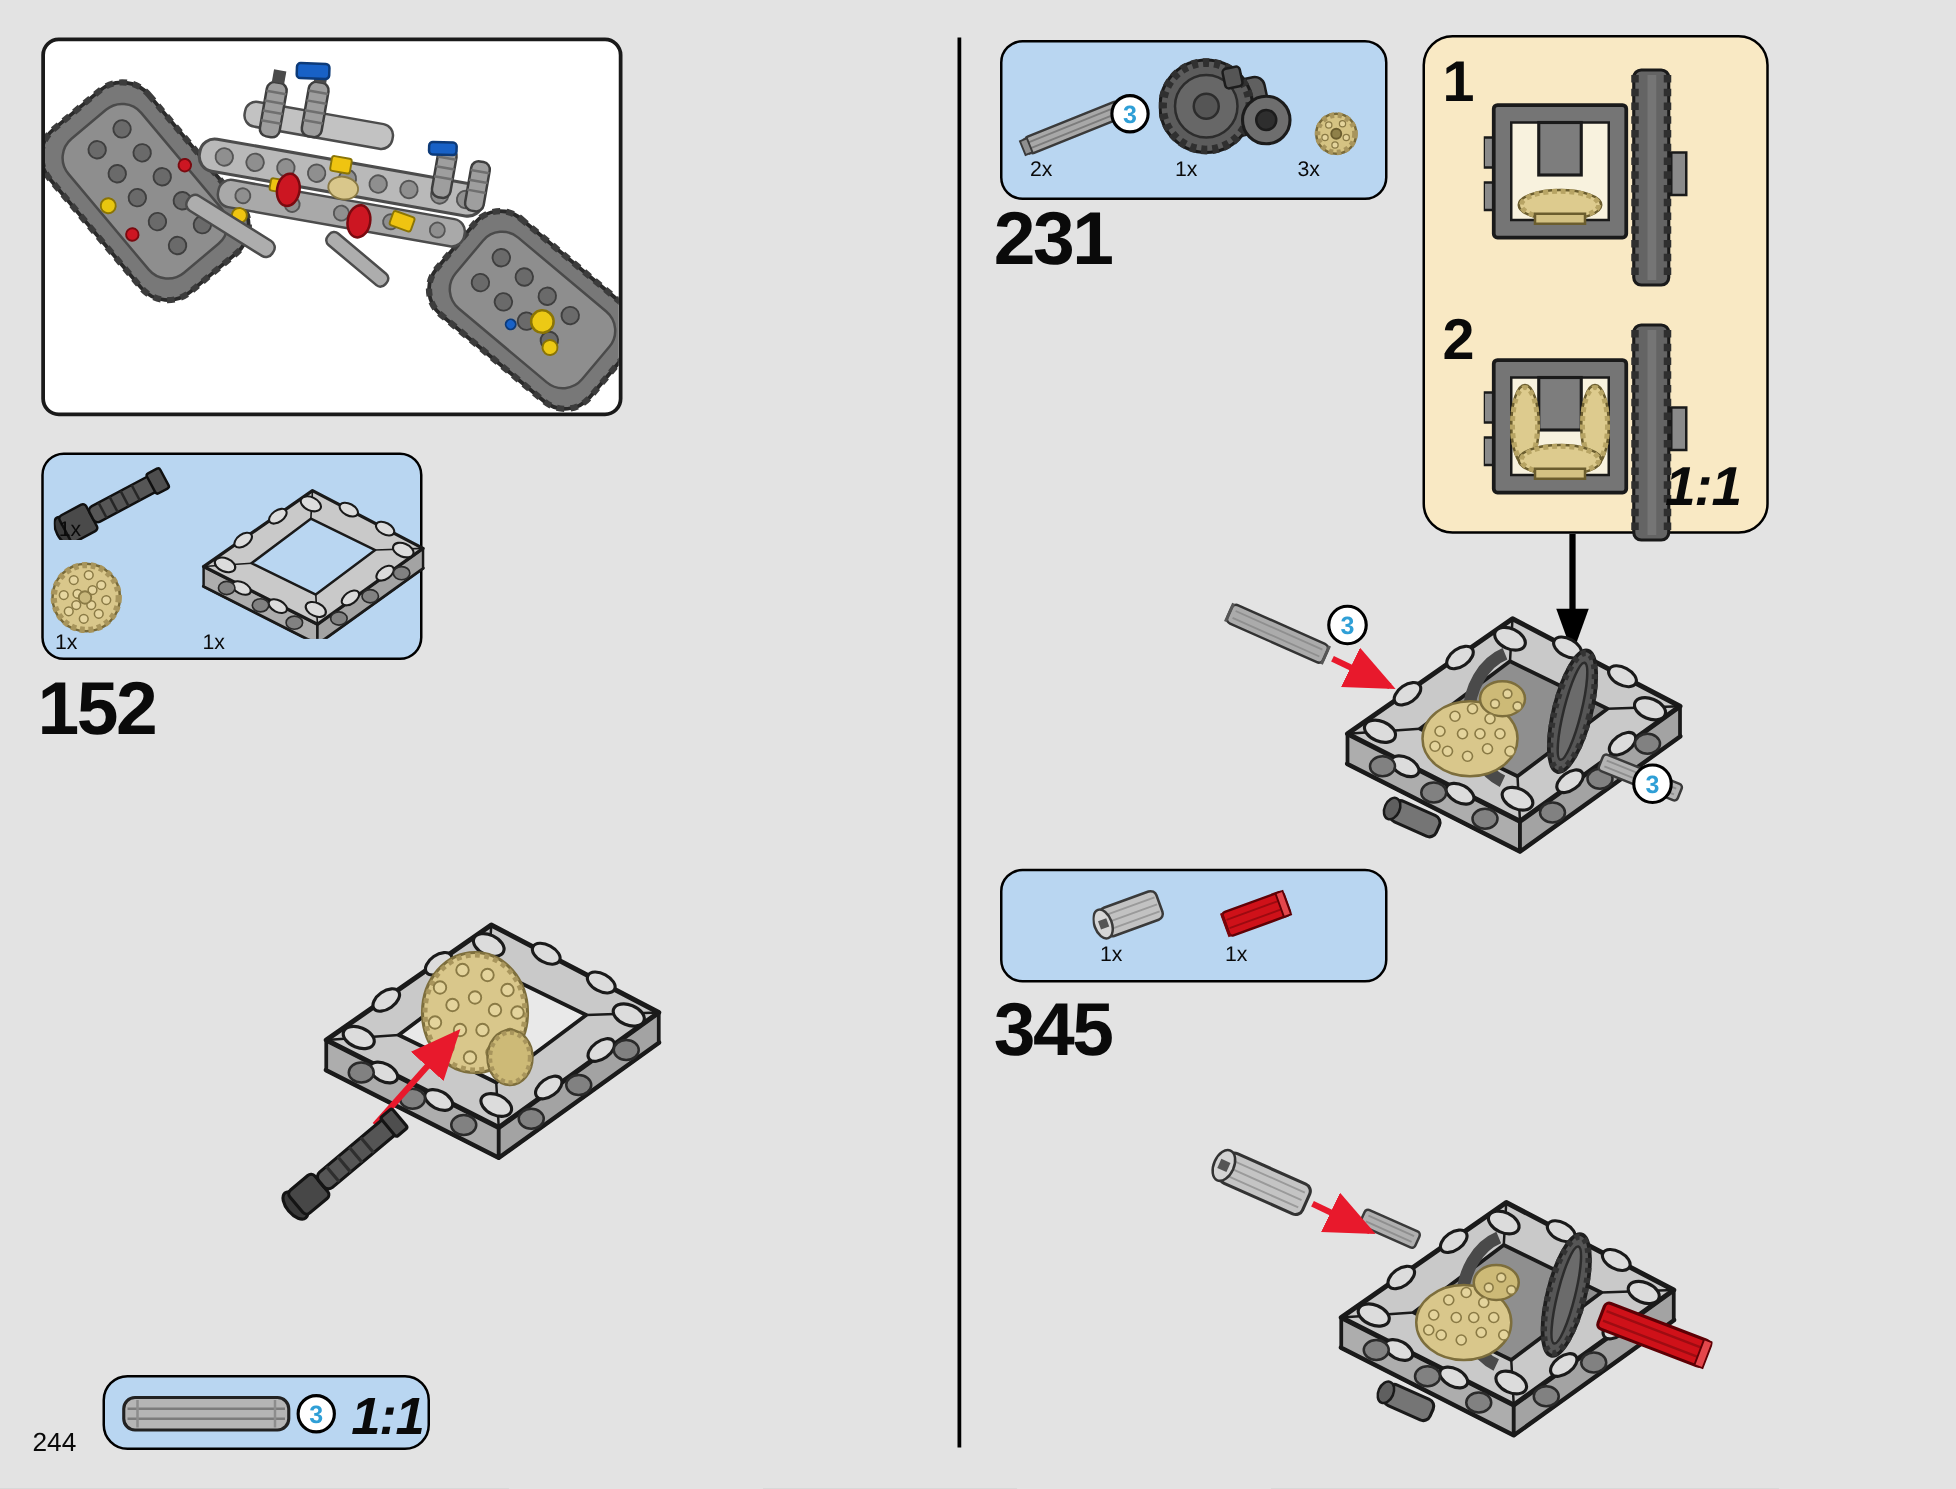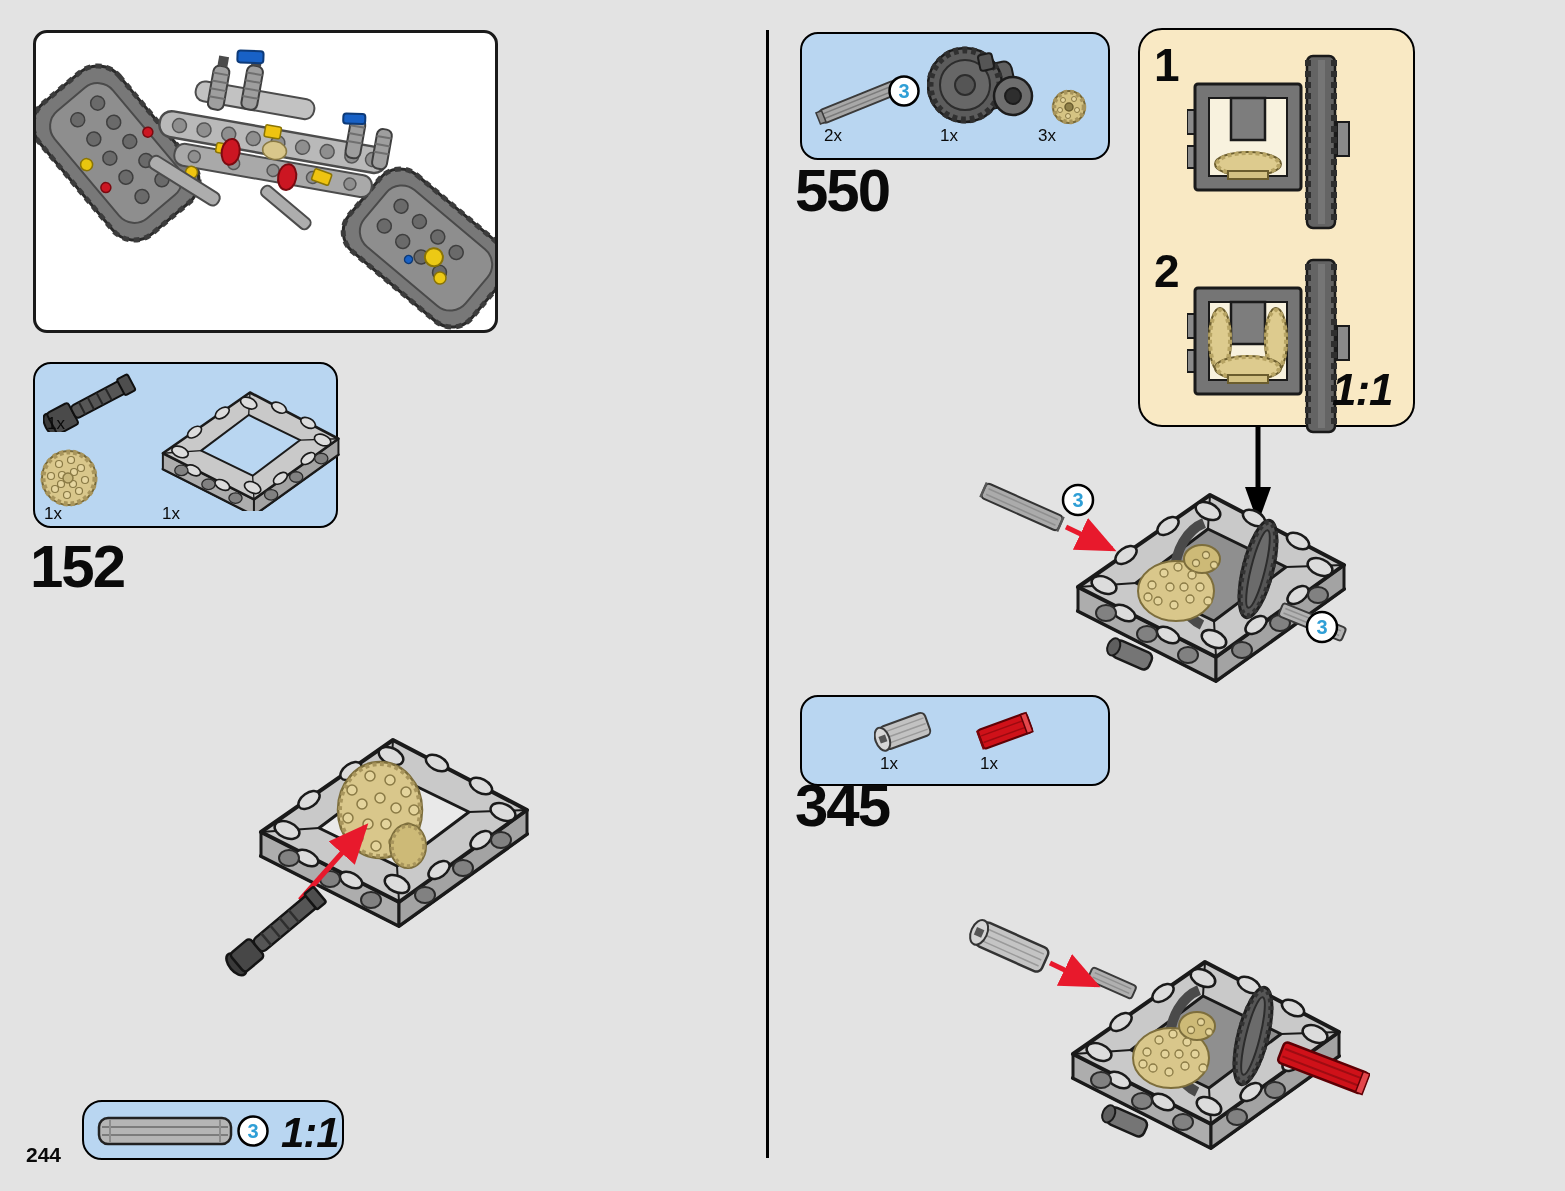--- a/index.html
+++ b/index.html
@@ -11,21 +11,21 @@
   }
   .abs { position:absolute; }
   .previewbox { position:absolute; background:#ffffff; border:3px solid #1a1a1a; border-radius:14px; }
   .partsbox  { position:absolute; background:#b9d6f1; border:2px solid #000; border-radius:18px; }
   .scalebox-yellow { position:absolute; background:#f9e9c4; border:2px solid #000; border-radius:24px; }
   .scalebox-blue   { position:absolute; background:#b9d6f1; border:2px solid #000; border-radius:20px; }
   .stepnum { position:absolute; font-size:60px; font-weight:bold; letter-spacing:-2px; line-height:1; }
   .qty     { position:absolute; font-size:17px; font-weight:normal; }
   .subnum  { position:absolute; font-size:46px; font-weight:bold; line-height:1; }
   .scalelabel { position:absolute; font-size:44px; font-weight:bold; letter-spacing:-1px; line-height:1;font-style:italic; }
-  .pagenum { position:absolute; font-size:21px; font-weight:bold; }
+  .pagenum { position:absolute; font-size:21px; font-weight:normal; }
   .divider { position:absolute; width:3px; background:#000; }
   svg { display:block; }
   svg text { font-family:"Liberation Sans", sans-serif; font-weight:bold; }
 </style>
 </head>
 <body>
 
 <div class="page">
 
   <div class="divider" style="left:766px; top:30px; height:1128px;"></div>
@@ -316,21 +316,21 @@
           <circle cx="26" cy="13" r="2.5"></circle>
           <circle cx="29" cy="24" r="2.5"></circle>
         <circle cx="20" cy="30" r="2.5"></circle>
           <circle cx="12" cy="24" r="2.5"></circle>
       </g>
       <circle cx="21" cy="21" r="4" fill="#8f8049" stroke="#6b5d2e" stroke-width="1.5"></circle>
     </svg>
     <span class="qty" style="left:236px; top:92px;">3x</span>
   </div>
 
-  <div class="stepnum" style="left:795px; top:161px;">550</div>
+  <div class="stepnum" style="left:795px; top:161px;">231</div>
 
   <div class="scalebox-yellow" style="left:1138px; top:28px; width:277px; height:399px;">
     <span class="subnum" style="left:14px; top:12px;">1</span>
     <svg class="abs" style="left:47px; top:22px;" width="165" height="180" viewBox="0 0 165 180">
       <rect x="150" y="70" width="12" height="34" fill="#8a8a8a" stroke="#1a1a1a" stroke-width="2"></rect>
       <rect x="120" y="4" width="28" height="172" rx="6" fill="#646464" stroke="#1a1a1a" stroke-width="2.5"></rect>
       <line x1="121" y1="8" x2="121" y2="172" stroke="#2f2f2f" stroke-width="6" stroke-dasharray="6 5"></line>
       <line x1="147" y1="8" x2="147" y2="172" stroke="#2f2f2f" stroke-width="6" stroke-dasharray="6 5"></line>
       <rect x="131" y="8" width="7" height="164" fill="#757575"></rect>
       <rect x="0" y="58" width="9" height="24" fill="#8a8a8a" stroke="#1a1a1a" stroke-width="2"></rect>
@@ -487,21 +487,21 @@
       <g transform="translate(33,24) rotate(-20)">
         <rect x="-26" y="-10" width="52" height="20" rx="3" fill="#cf1119" stroke="#5f0105" stroke-width="2"></rect>
         <path d="M-24 -3.5h48M-24 3.5h48" stroke="#9c0a10" stroke-width="1.5"></path>
         <rect x="20" y="-10" width="6" height="20" fill="#e4474c" stroke="#5f0105" stroke-width="1.5"></rect>
         <path d="M-26 -10v20" stroke="#7a040a" stroke-width="2.5"></path>
       </g>
     </svg>
     <span class="qty" style="left:178px; top:57px;">1x</span>
   </div>
 
-  <div class="stepnum" style="left:795px; top:776px;">345</div>
+  <div class="stepnum" style="left:795px; top:794px;">345</div>
 
   <svg class="abs" style="left:950px; top:905px;" width="420" height="260" viewBox="0 0 420 260">
     <defs>
       <marker id="ra345" markerWidth="10" markerHeight="10" refX="7" refY="3.5" orient="auto">
         <polygon points="0,0 8,3.5 0,7" fill="#e8192c"></polygon>
       </marker>
     </defs>
     <g transform="translate(255,135)">
       <polygon points="-132,38 0,-54 134,16 6,108" fill="#999999" stroke="#1a1a1a" stroke-width="4" stroke-linejoin="round"></polygon>
       <polygon points="-132,14 6,84 6,108 -132,38" fill="#adadad" stroke="#1a1a1a" stroke-width="3" stroke-linejoin="round"></polygon>

